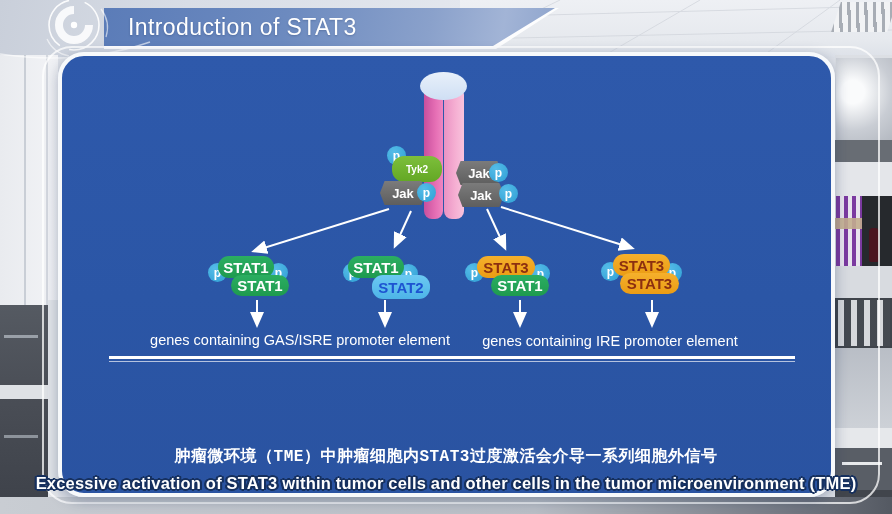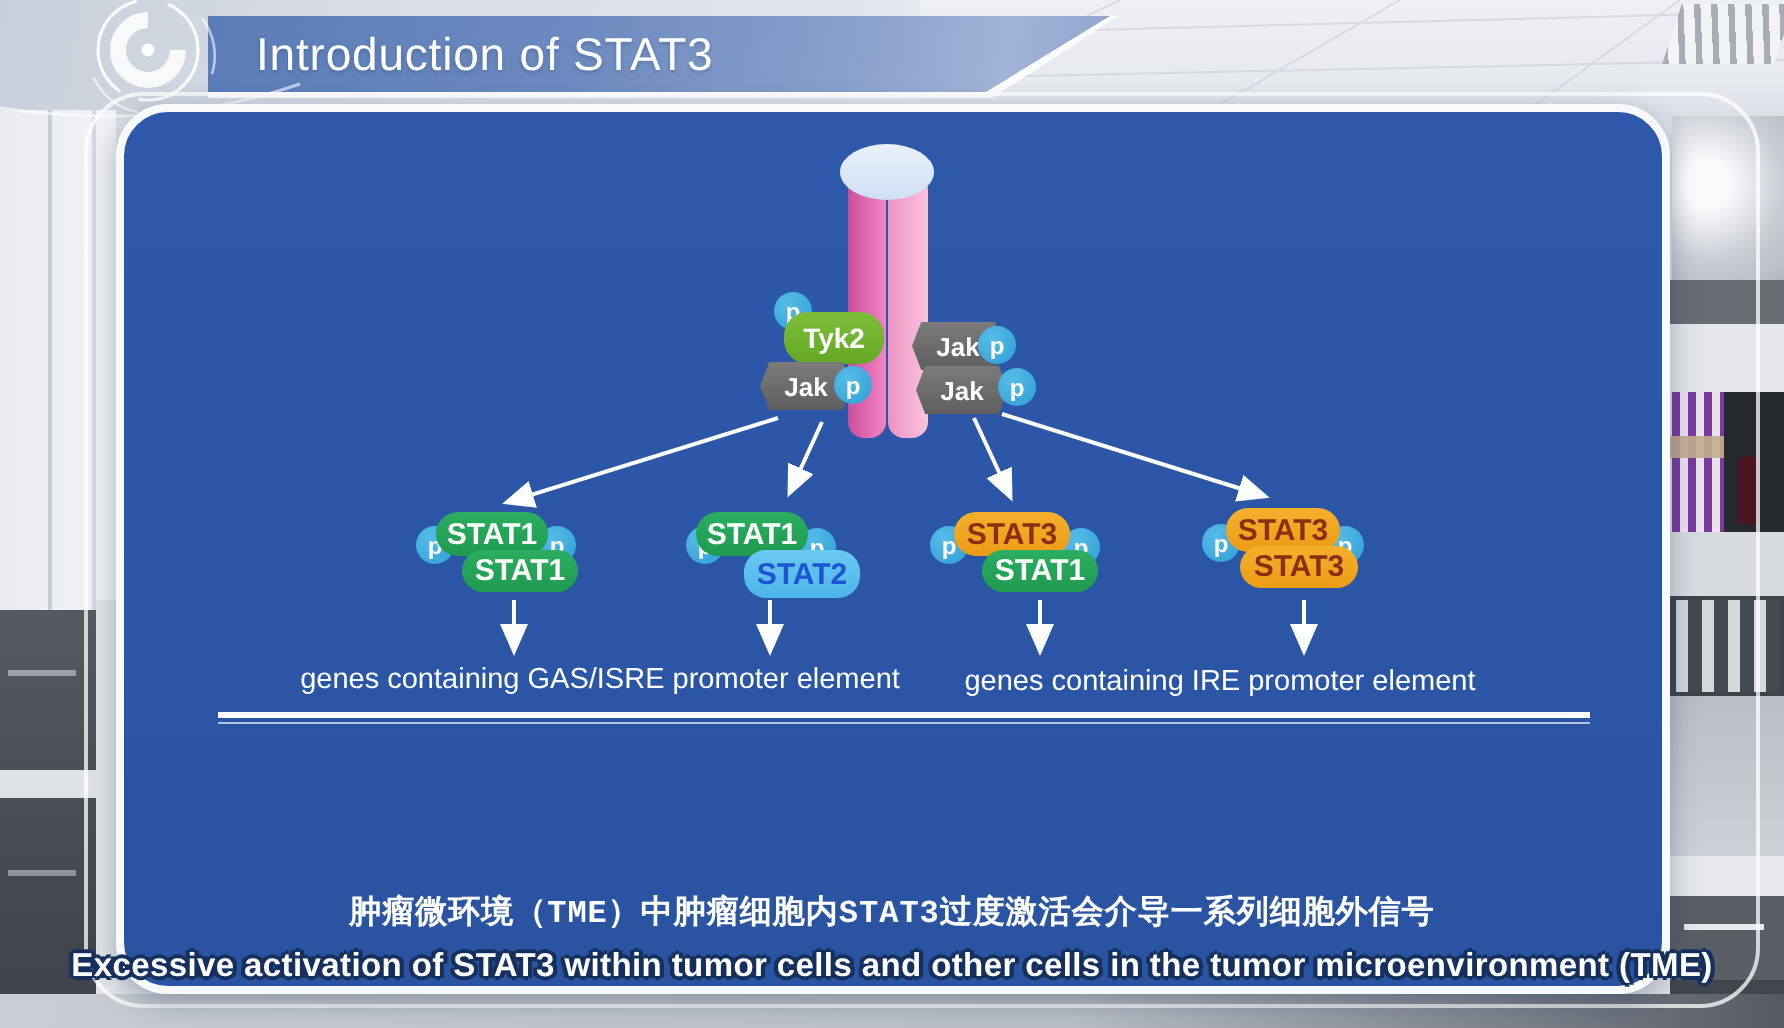--- a/index.html
+++ b/index.html
@@ -73,21 +73,21 @@
   
   .rec-bar-l { left:362px; top:30px; width:19px; height:133px; border-radius:9px 2px 8px 8px;
     background:linear-gradient(90deg,#c84f9d 0%,#e56eb4 60%,#ef86c2 100%); }
   .rec-bar-r { left:382px; top:30px; width:20px; height:133px; border-radius:2px 9px 8px 8px;
     background:linear-gradient(90deg,#ea92c3 0%,#f5aed2 55%,#f9c3dd 100%); }
   .rec-cap { left:358px; top:16px; width:47px; height:28px; border-radius:50%;
     background:linear-gradient(180deg,#e8f0fa,#cfdff4); }
 
   
   .pill-kinase { border-radius:12px; display:flex; align-items:center; justify-content:center;
-    color:#fff; font-weight:bold; font-size:14px; }
+    color:#fff; font-weight:bold; font-size:10px; }
   .tyk2 { left:330px; top:100px; width:50px; height:26px;
     background:linear-gradient(180deg,#7dbf3b,#63a724); }
   .hex { clip-path:polygon(10% 0%,90% 0%,100% 50%,90% 100%,10% 100%,0% 50%);
     background:linear-gradient(180deg,#7b7b7b,#5e5e5e);
     display:flex; align-items:center; justify-content:center; color:#fff; font-weight:bold; font-size:13px; }
   .jak-left { left:318px; top:125px; width:46px; height:24px; }
   .jak-r1 { left:394px; top:105px; width:46px; height:24px; }
   .jak-r2 { left:396px; top:127px; width:46px; height:24px; }
 
   .pcirc { width:19px; height:19px; border-radius:50%;

